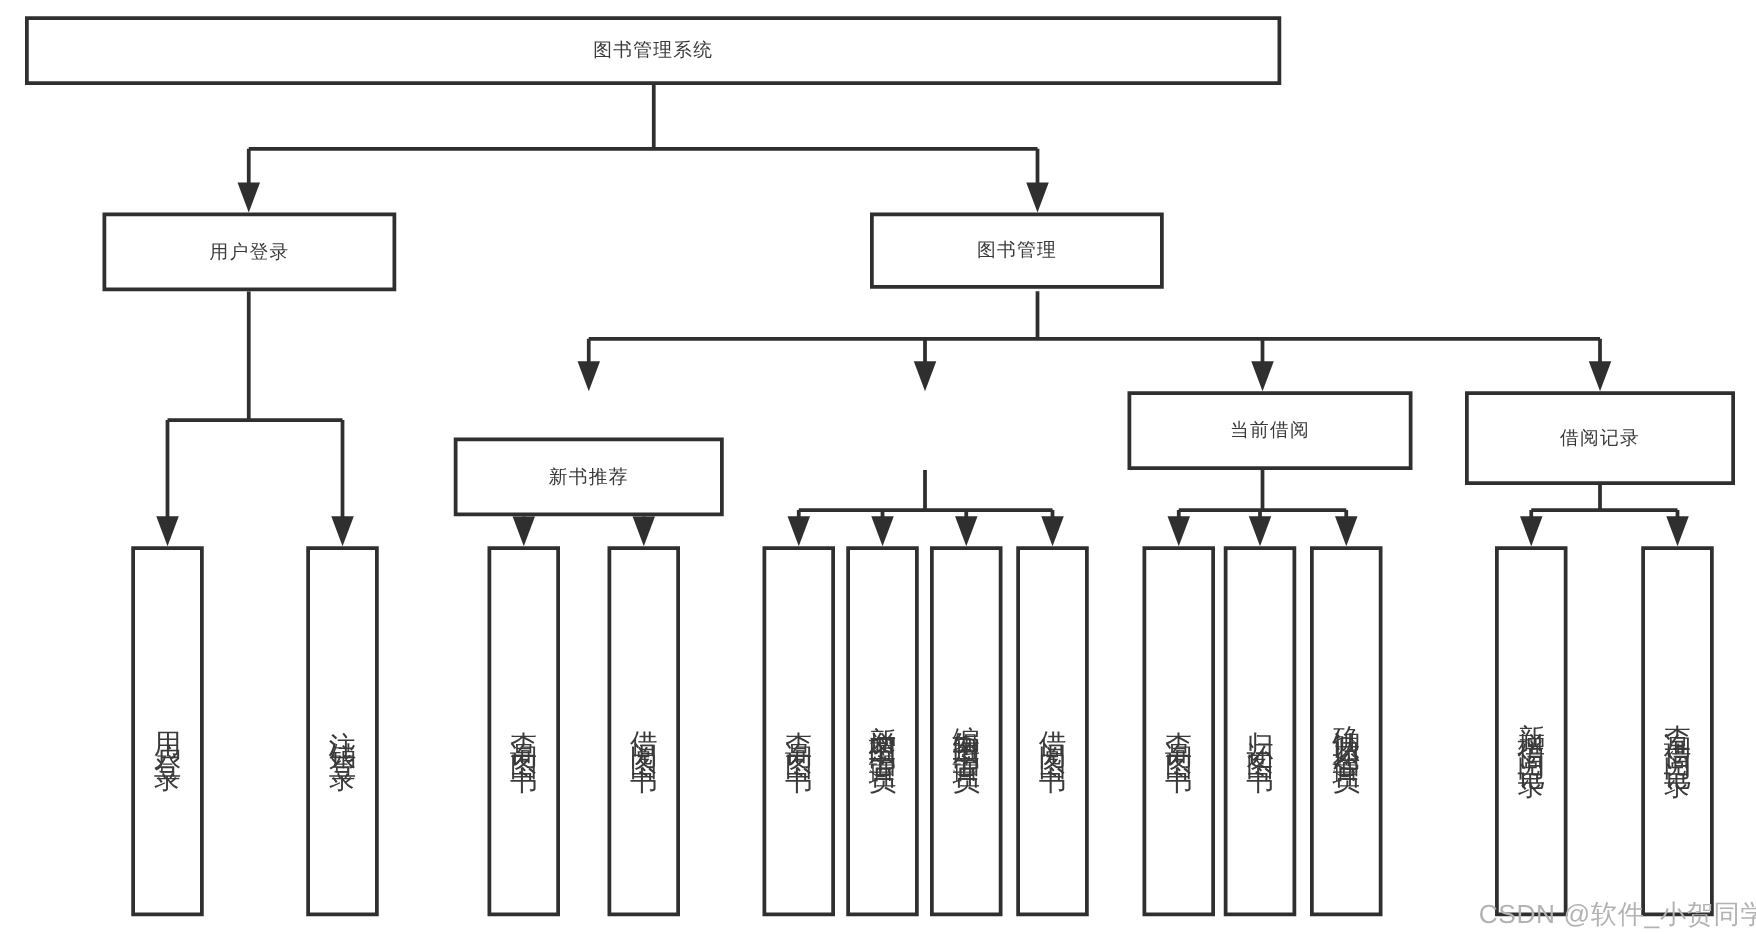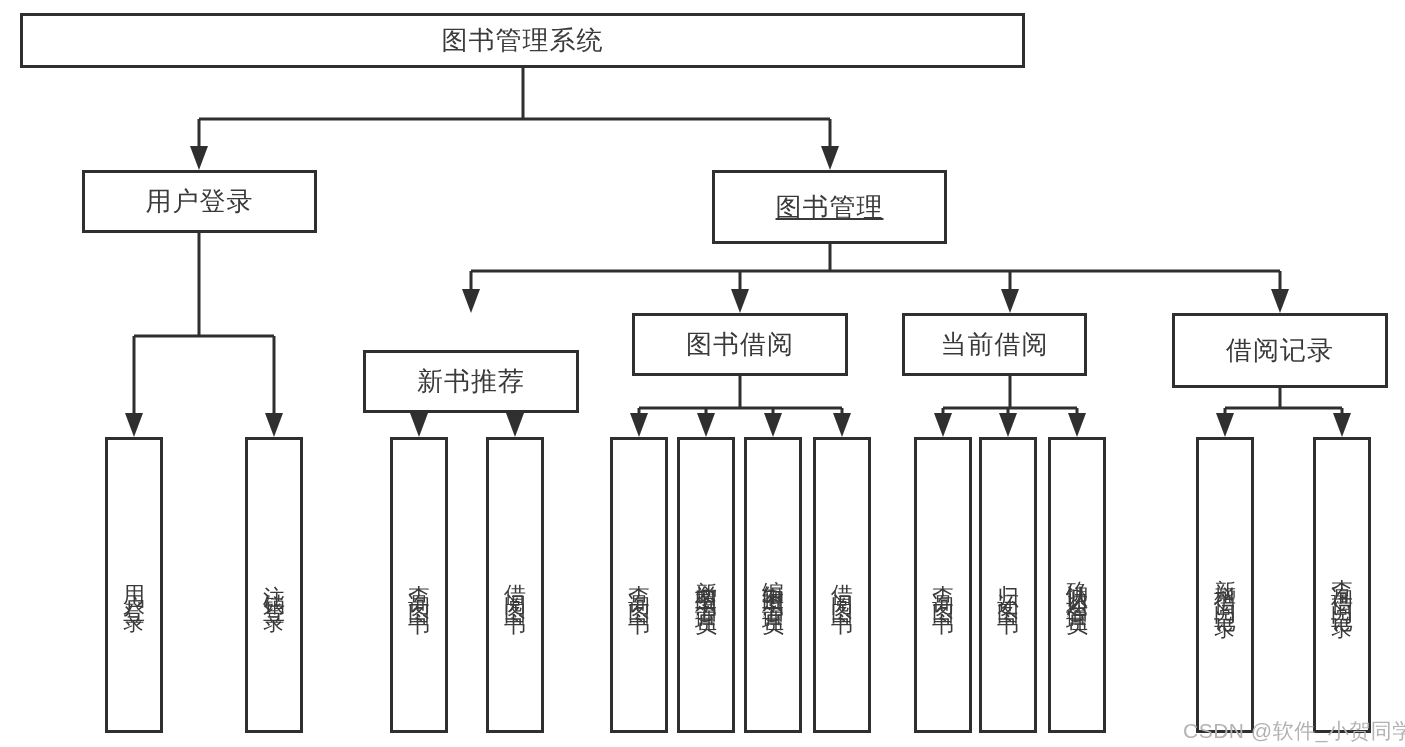--- a/index.html
+++ b/index.html
@@ -34,21 +34,21 @@
     fill: var(--line);
     stroke: none;
   }
   .box {
     position: absolute;
     background: var(--bg);
     border: 3px solid var(--line);
     display: flex;
     align-items: center;
     justify-content: center;
-    font-size: 26px;
+    font-size: 15px;
     letter-spacing: 1px;
     z-index: 2;
     white-space: nowrap;
   }
   .leaf {
     position: absolute;
     top: 437px;
     width: 58px;
     height: 296px;
     background: var(--bg);
@@ -124,25 +124,24 @@
     <g>
       <path d="M1280 376 V408 M1225 408 H1342 M1225 408 V414 M1342 408 V414"></path>
       <polygon points="1216,413 1234,413 1225,437"></polygon>
       <polygon points="1333,413 1351,413 1342,437"></polygon>
     </g>
   </svg>
 
   <div class="box" style="left:20px; top:13px; width:1005px; height:55px;">图书管理系统</div>
 
   <div class="box" style="left:82px; top:170px; width:235px; height:63px;">用户登录</div>
-  <div class="box" style="left:712px; top:170px; width:235px; height:74px;text-decoration:underline;">图书管理</div>
+  <div class="box" style="left:696px; top:170px; width:235px; height:61px;">图书管理</div>
 
   <div class="box" style="left:363px; top:313px; width:216px; height:63px;margin-top:37px;">新书推荐</div>
-  <div class="box" style="left:632px; top:313px; width:216px; height:63px;">图书借阅</div>
-  <div class="box" style="left:902px; top:313px; width:185px; height:63px;">当前借阅</div>
+  <div class="box" style="left:902px; top:313px; width:228px; height:63px;">当前借阅</div>
   <div class="box" style="left:1172px; top:313px; width:216px; height:75px;">借阅记录</div>
 
   <div class="leaf" style="left: 105px; letter-spacing: 0.42em;">用户登录</div>
   <div class="leaf" style="left: 245px; letter-spacing: 0.42em;">注销登录</div>
 
   <div class="leaf" style="left: 390px; letter-spacing: 0.42em;">查询图书</div>
   <div class="leaf" style="left: 486px; letter-spacing: 0.42em;">借阅图书</div>
 
   <div class="leaf" style="left: 610px; letter-spacing: 0.42em;">查询图书</div>
   <div class="leaf" style="left: 677px; letter-spacing: 0.22em;">新增图书（管理员）</div>

